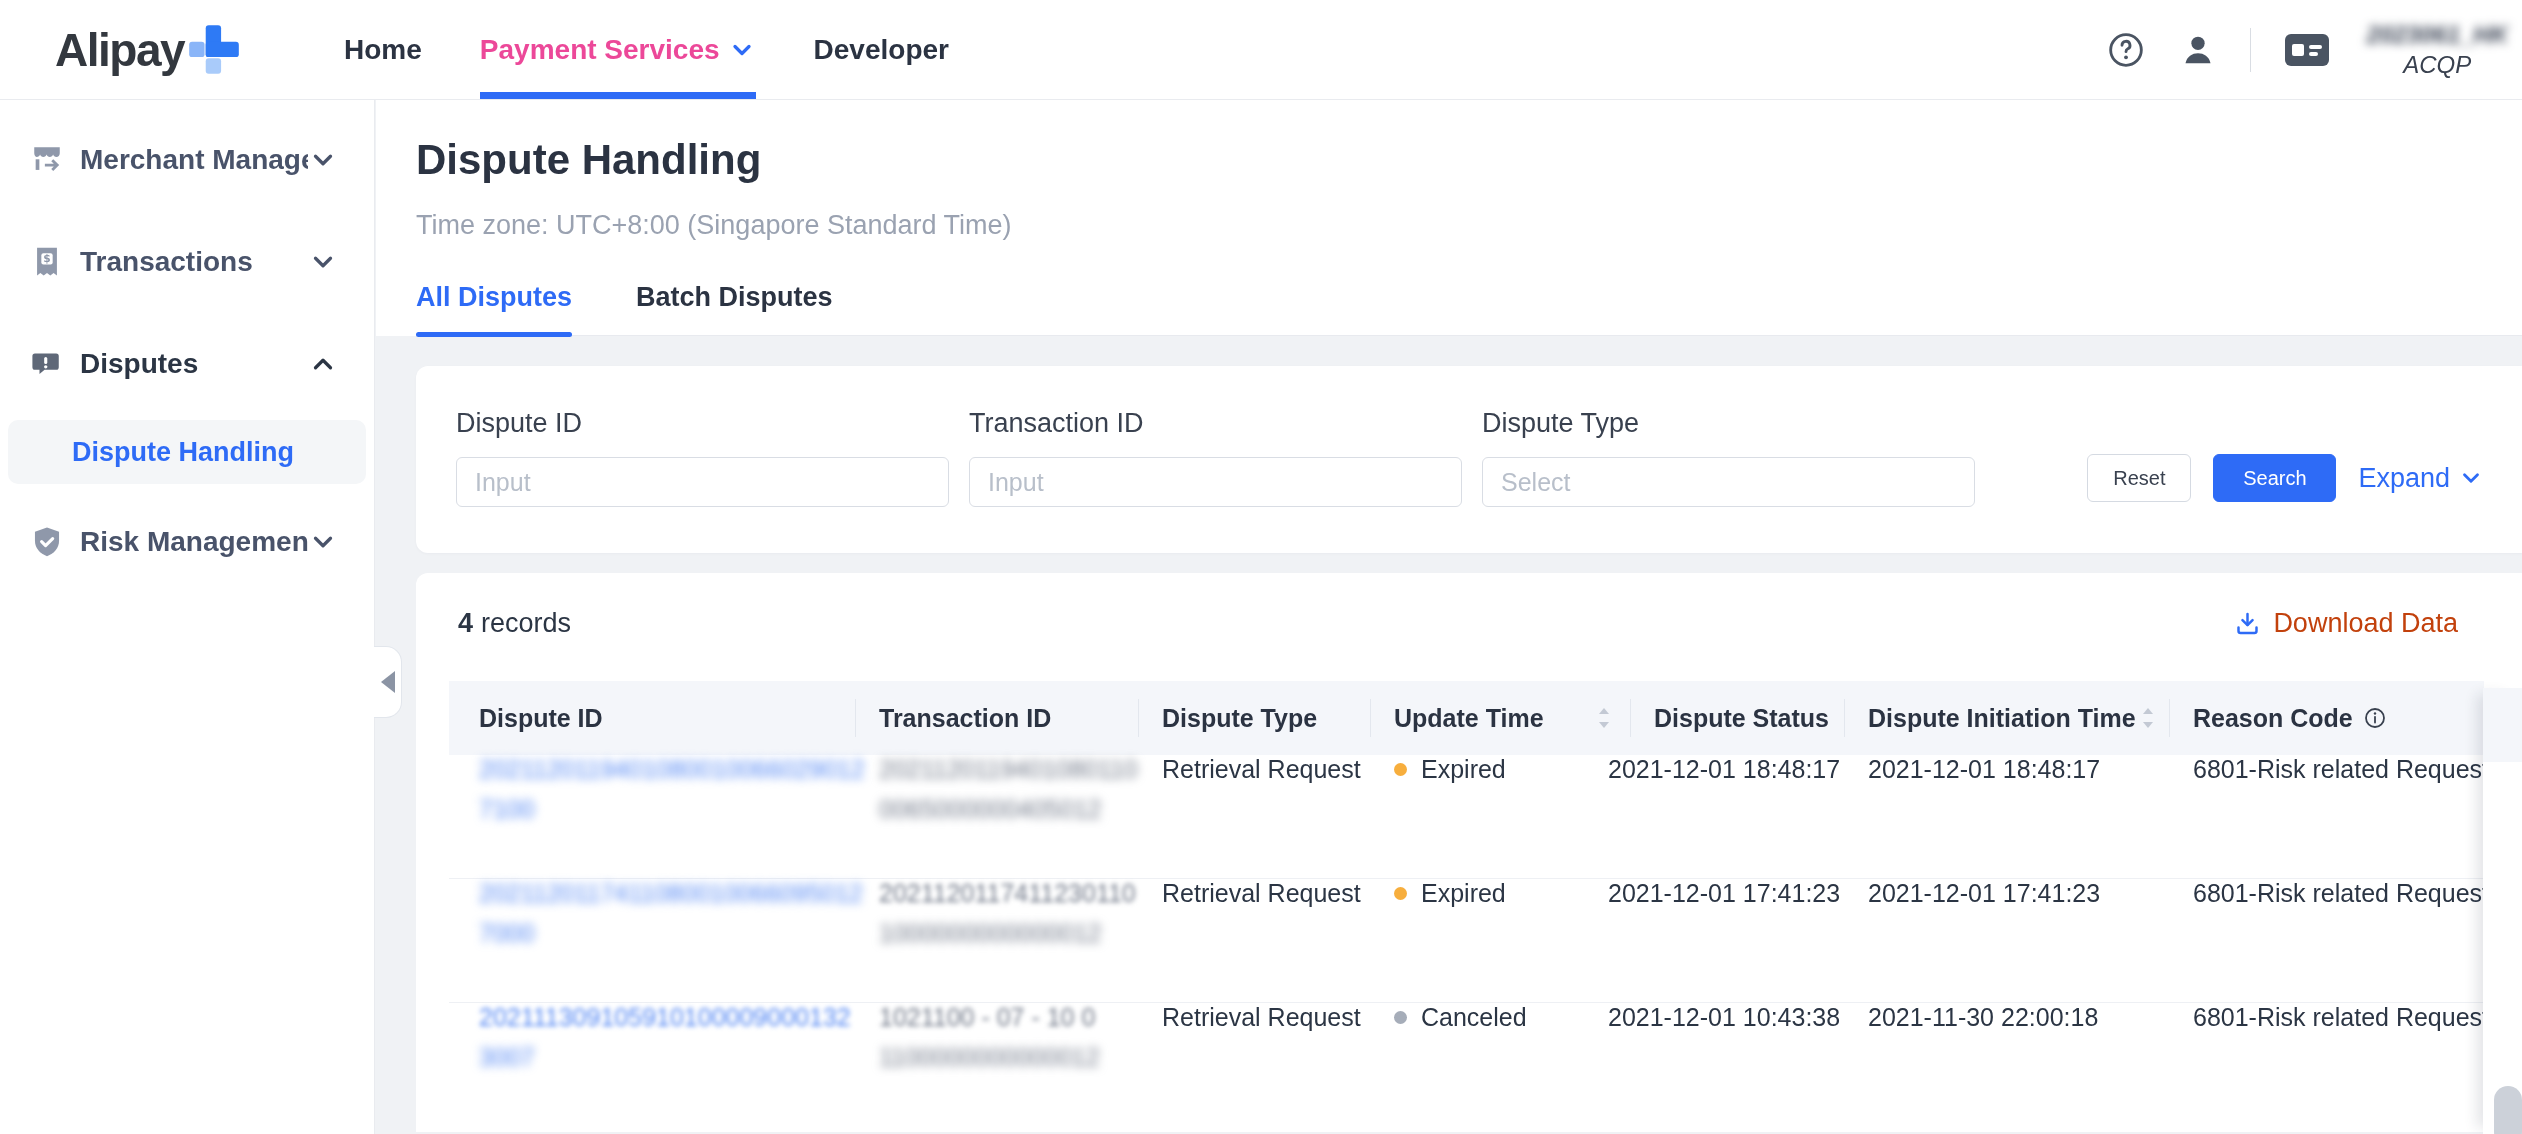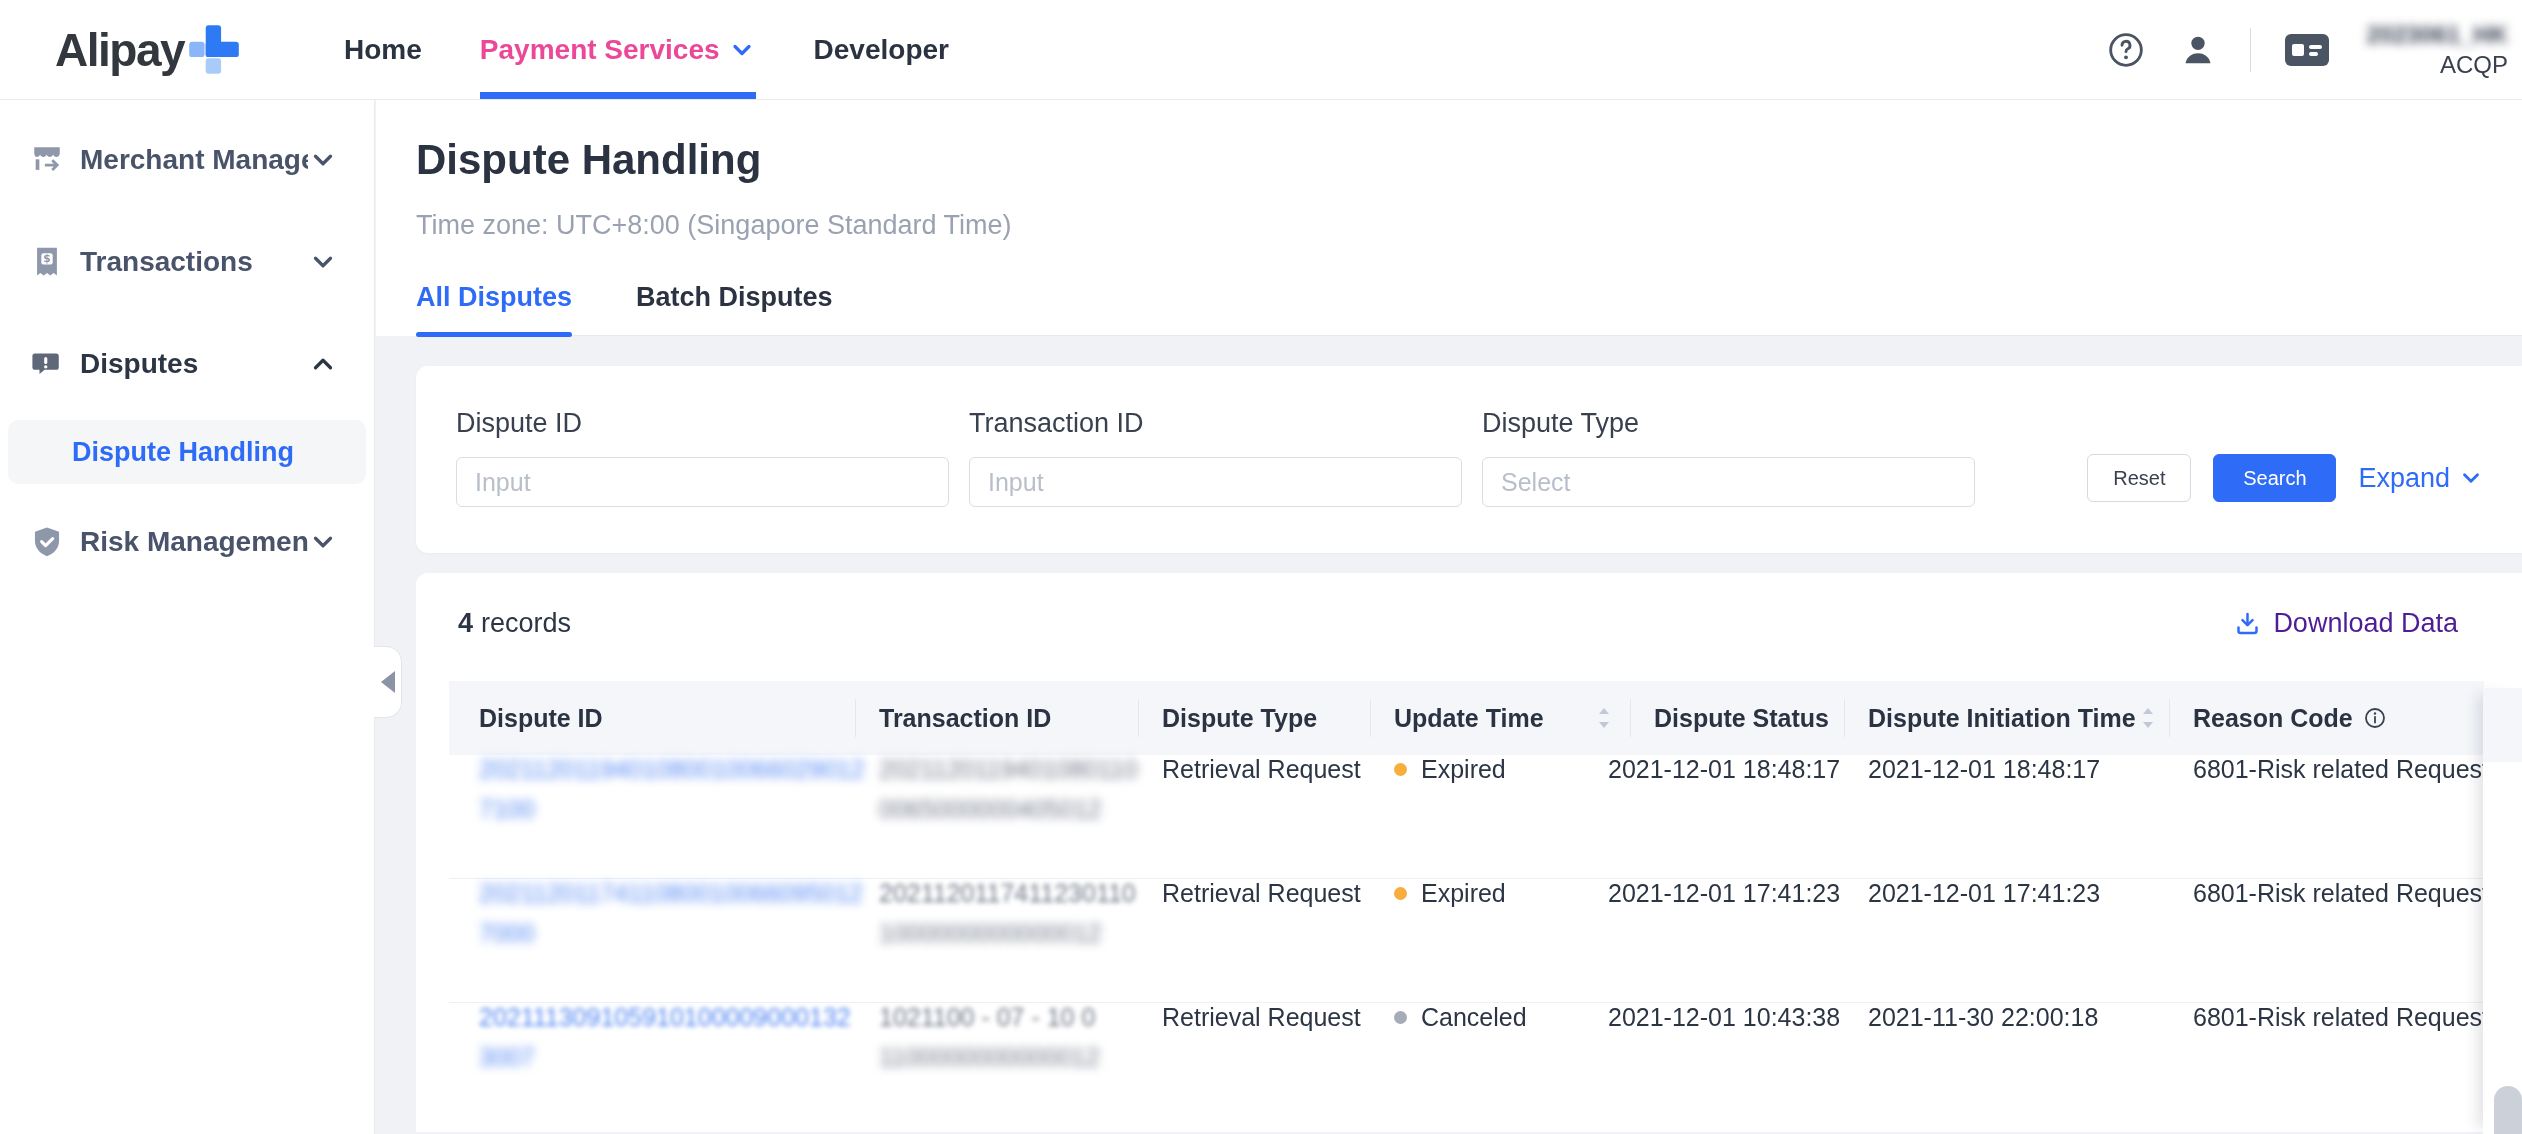--- a/index.html
+++ b/index.html
@@ -18,21 +18,21 @@
   .nav-items { display:flex; align-items:center; gap:58px; margin-left:104px; height:100%; }
   .nav-item { position:relative; height:100%; display:flex; align-items:center; gap:8px;
               font-size:28px; font-weight:700; color:#2b3342; cursor:pointer; }
   .nav-item .chev { color:#2b3342; }
   .nav-item.active { color:#ec4899; }
   .nav-item.active .chev { color:#2e6bf6; }
   .nav-item.active::after { content:""; position:absolute; left:0; right:0; bottom:0; height:7px;
                             background:#2e6bf6; }
   .nav-right { margin-left:auto; display:flex; align-items:center; gap:32px; padding-right:14px; }
   .nav-divider { width:1px; height:44px; background:#d9dde3; }
-  .account { display:flex; flex-direction:column; align-items:flex-end; gap:2px; margin-left:4px; }
+  .account { display:flex; flex-direction:column; align-items:center; gap:2px; margin-left:4px;font-style:italic; }
   .account-name { font-size:24px; font-weight:700; color:#3a4354; filter:blur(5px); }
   .account-type { font-size:24px; color:#39414f; }
 
   
   .sidebar { position:absolute; top:100px; left:0; bottom:0; width:375px; background:#fff;
              border-right:1px solid #e9ebef; z-index:10; }
   .side-item { display:flex; align-items:center; height:64px; padding-left:30px; padding-right:36px;
                position:relative; cursor:pointer; }
   .side-item .s-icon { width:34px; height:34px; flex:0 0 auto; }
   .side-item .s-label { margin-left:16px; font-size:28px; font-weight:700; color:#49536a;
@@ -79,21 +79,21 @@
   .btn-search { width:123px; background:#2e6bf6; border:1px solid #2e6bf6; color:#fff; }
   .expand-link { display:flex; align-items:center; gap:8px; color:#2e6bf6; font-size:27px;
                  font-weight:400; cursor:pointer; text-decoration:none; }
 
   
   .records-card { margin-top:20px; width:2107px; height:559px; background:#fff;
                   border-radius:12px 0 0 0; padding:30px 0 0 33px; position:relative; overflow:hidden; }
   .records-head { display:flex; align-items:center; height:40px; padding-right:65px; }
   .records-count { font-size:27px; color:#2b3544; margin-left:9px; }
   .records-count b { font-weight:800; margin-right:8px; }
-  .download-link { margin-left:auto; display:flex; align-items:center; gap:12px; color:#4c1d95;
+  .download-link { margin-left:auto; display:flex; align-items:center; gap:12px; color:#c2410c;
                    font-size:27px; cursor:pointer; text-decoration:none; }
 
   .table { margin-top:38px; width:2035px; }
   .thead { display:flex; height:74px; background:#f4f6fa; align-items:center; }
   .th { position:relative; display:flex; align-items:center; height:100%; font-size:25px; font-weight:700;
         color:#2b3342; white-space:nowrap; }
   .th:not(:first-child)::before { content:""; position:absolute; left:0; top:18px; height:38px; width:1px;
         background:#e3e7ee; }
   .tr { display:flex; height:124px; align-items:flex-start; }
   .tr.bordered { border-bottom:1px solid #eef0f4; }

